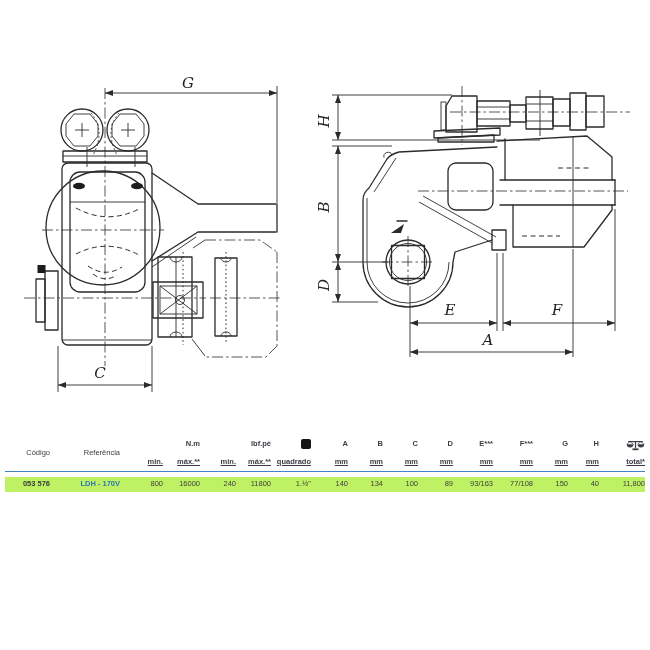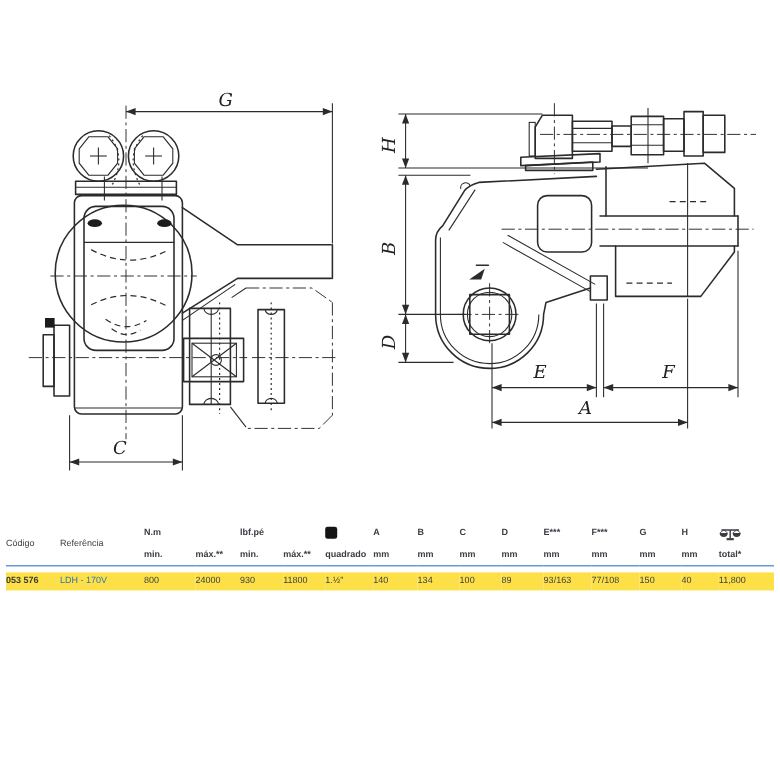--- a/index.html
+++ b/index.html
@@ -11,28 +11,28 @@
   .tl{stroke:#2b2b2b;stroke-width:0.9;fill:none;}
   .cl{stroke:#2b2b2b;stroke-width:0.8;fill:none;stroke-dasharray:11 3 2.5 3;}
   .dl{stroke:#2b2b2b;stroke-width:1;fill:none;stroke-dasharray:5 3.5;}
   .dot{stroke:#2b2b2b;stroke-width:1;fill:none;stroke-dasharray:1.6 2.6;}
   .dim{stroke:#2b2b2b;stroke-width:0.9;fill:none;}
   .ah{fill:#2b2b2b;stroke:none;}
   .blk{fill:#1c1c1c;stroke:none;}
   text.dlab{font-family:"DejaVu Serif",serif;font-style:italic;font-size:15px;fill:#222;}
   
   .spec-table{width:640px;margin:6px 5px 0 5px;border-collapse:collapse;table-layout:fixed;}
-  .spec-table td{font-size:7.5px;text-align:left;vertical-align:middle;padding:0;color:#3c3c44;line-height:1.35;}
+  .spec-table td{font-size:7.5px;text-align:right;vertical-align:middle;padding:0;color:#3c3c44;line-height:1.35;}
   .h1 td{height:17px;font-weight:bold;}
-  .h2 td{height:18px;font-weight:bold;border-bottom:1.5px solid #3d85c8;}
+  .h2 td{height:18px;font-weight:bold;border-bottom:1.5px solid #3d85c8;text-decoration:underline;}
   .spec-table td.span2{border-bottom:1.5px solid #3d85c8;font-weight:normal;}
   .sp td{height:5px;border:none;background:#fff;}
-  .dr td{background:#fde047;height:15px;color:#404040;}
+  .dr td{background:#bef264;height:15px;color:#404040;}
   .dr td.cod{font-weight:bold;color:#3a3a3a;}
-  .dr td.ref{color:#2e75b6;font-weight:normal;}
+  .dr td.ref{color:#2e75b6;font-weight:bold;}
   .sq{display:inline-block;width:10px;height:10px;background:#151515;border-radius:2px;vertical-align:middle;}
   .scale-ic{vertical-align:middle;}
 </style>
 </head>
 <body>
 
 <div class="sheet">
 
   <svg class="drawing" width="650" height="430" viewBox="0 0 650 430">
     <defs>
@@ -269,22 +269,22 @@
       <td>mm</td>
       <td>total*</td>
     </tr>
     <tr class="sp">
           <td colspan="16"></td>
         </tr>
     <tr class="dr">
       <td class="cod">053 576</td>
       <td class="ref">LDH - 170V</td>
       <td>800</td>
-      <td>24000</td>
-      <td>930</td>
+      <td>16000</td>
+      <td>240</td>
       <td>11800</td>
       <td>1.½"</td>
       <td>140</td>
       <td>134</td>
       <td>100</td>
       <td>89</td>
       <td>93/163</td>
       <td>77/108</td>
       <td>150</td>
       <td>40</td>

